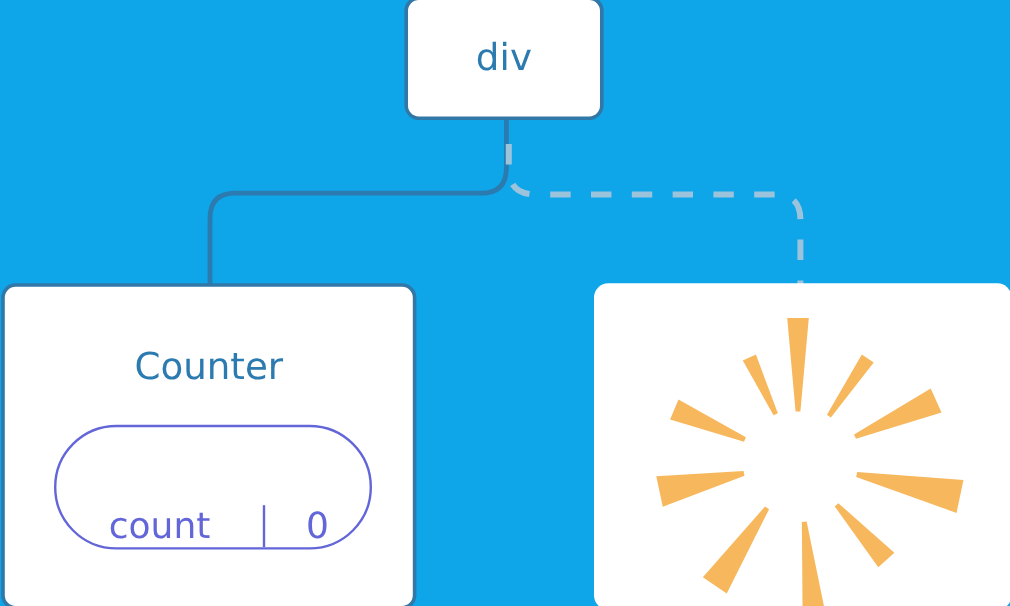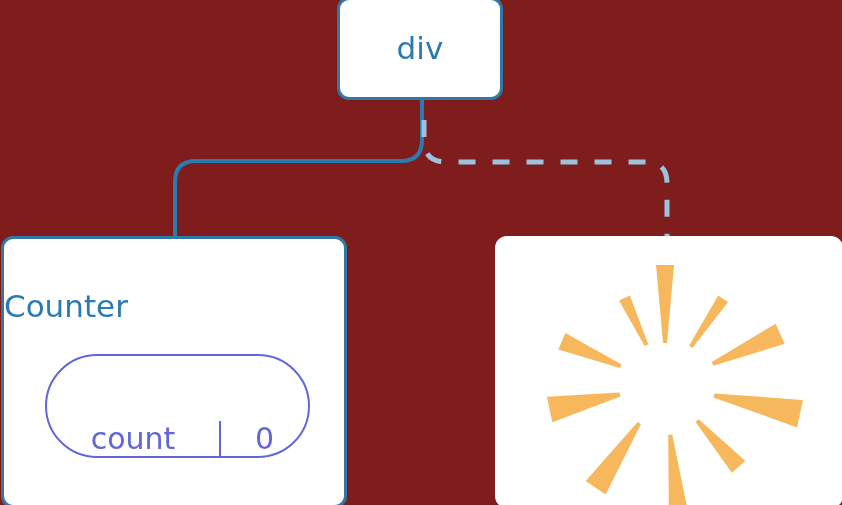--- a/index.html
+++ b/index.html
@@ -69,20 +69,21 @@
     font-weight: 400;
     letter-spacing: 0.2px;
     line-height: 1;
     white-space: nowrap;
   }
   .counter-title {
     position: absolute;
     left: 0;
     right: 0;
     top: 52px;
+    text-align: center;
     color: #2c7bb0;
     font-size: 31px;
     line-height: 1;
   }
 
   
   .pill {
     position: absolute;
     left: 41px;
     top: 115px;
@@ -119,21 +120,21 @@
     position: absolute;
     left: 0;
     top: 0;
     width: 348px;
     height: 272px;
   }
 </style>
 </head>
 <body>
 
-<div id="stage" style="background: #7f1d1d; text-decoration: underline;">
+<div id="stage" style="background: #0ea5e9; text-decoration: underline;">
 
   <svg id="edges" viewBox="0 0 842 505">
 
     <path d="M 422 100
              L 422 140
              Q 422 161 401 161
              L 196 161
              Q 175 161 175 182
              L 175 239" fill="none" stroke="#2c7bb0" stroke-width="4" stroke-linecap="butt" stroke-linejoin="round"></path>
 

